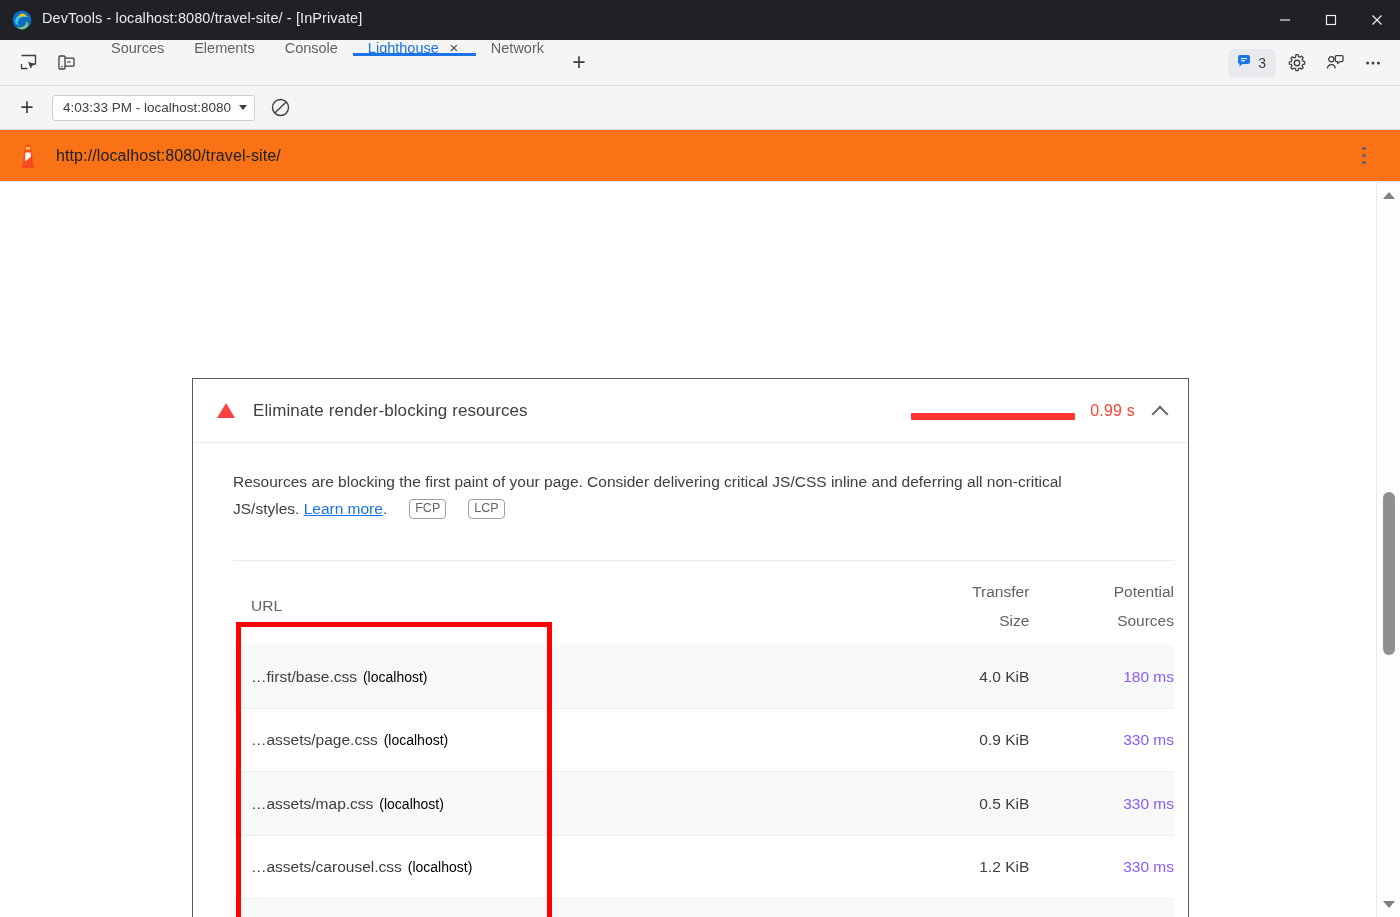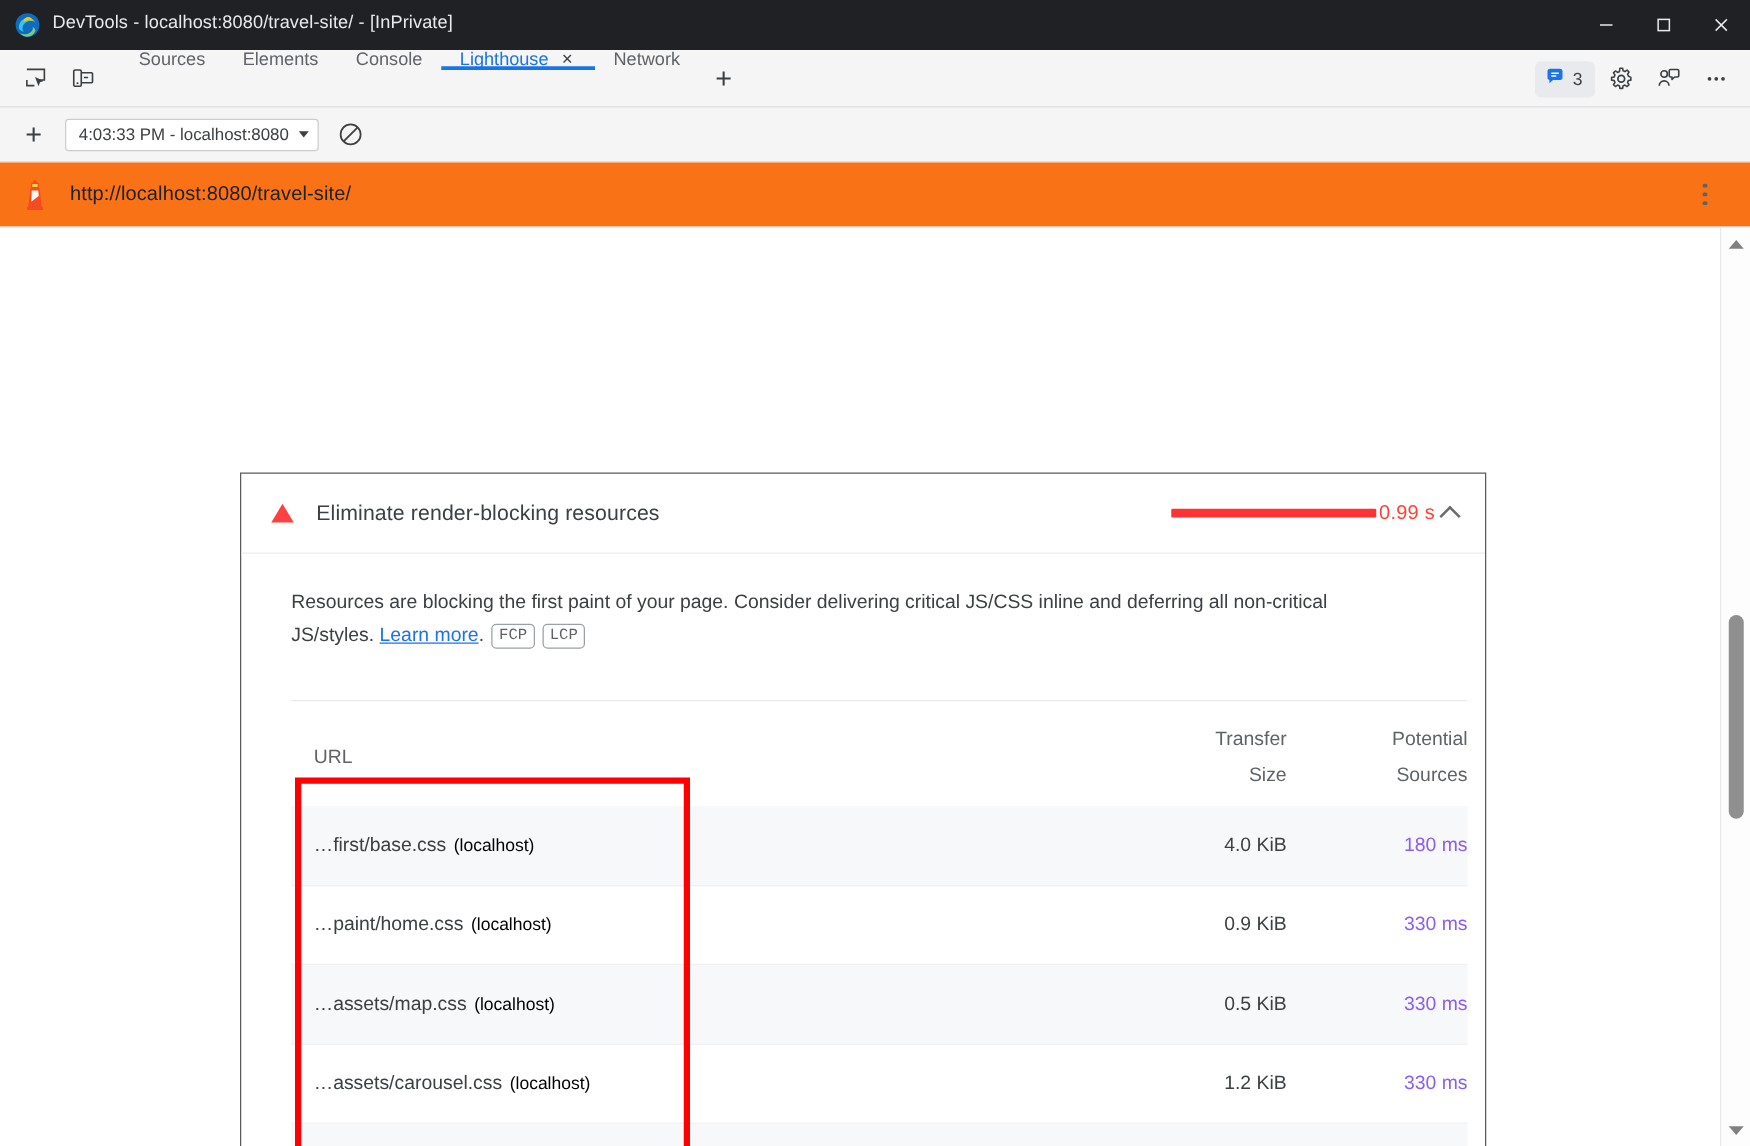--- a/index.html
+++ b/index.html
@@ -155,38 +155,38 @@
     position: relative;
   }
   .warn-triangle {
     width: 0; height: 0;
     border-left: 9px solid transparent; border-right: 9px solid transparent;
     border-bottom: 15px solid #ff4040;
     flex: 0 0 18px; margin-right: 18px;
   }
   .audit-title { font-size: 17px; color: #3c4043; letter-spacing: .1px; }
   .audit-right {
-    margin-left: auto; display: flex; align-items: center; gap: 2px;
+    margin-left: auto; display: flex; align-items: flex-end; gap: 15px;
   }
   .metric-bar { width: 164px; height: 7px; background: #ff3333; border-radius: 1px; }
   .metric-value { font-size: 16px; color: #ff4136; letter-spacing: .2px; }
   .chev-up {
     width: 12px; height: 12px; border-left: 2px solid #6b6b6b; border-top: 2px solid #6b6b6b;
     transform: rotate(45deg); margin-top: 4px; margin-left: 4px;
   }
 
   .audit-desc {
     padding: 26px 40px 16px 40px;
     font-size: 15.5px; color: #3c4043; line-height: 1.72; max-width: 960px;
   }
   .learn-link { color: #1a73e8; text-decoration: underline; cursor: default; }
   .chip {
     display: inline-block; border: 1px solid #9aa0a6; border-radius: 4px;
-    font-size: 12.5px; color: #5f6368; padding: 1px 5px; margin-left: 6px;
-    vertical-align: 1.5px; line-height: 1.25; font-family: Liberation Mono, monospace;
+    font-size: 12.5px; color: #5f6368; padding: 1px 5px; margin-left: 22px;
+    vertical-align: 1.5px; line-height: 1.25;
   }
 
   
   .audit-table {
     margin: 22px 16px 0 40px;
     border-top: 1px solid #ebebeb;
     width: 941px;
   }
   .row {
     display: flex; align-items: center;
@@ -425,21 +425,21 @@
         <div class="row alt">
           <div class="col-url">
             <span>…first/base.css</span><span class="host">(localhost)</span>
           </div>
           <div class="col-size">4.0 KiB</div>
           <div class="col-savings">180 ms</div>
         </div>
 
         <div class="row">
           <div class="col-url">
-            <span>…paint/home.css</span><span class="host">(localhost)</span>
+            <span>…assets/page.css</span><span class="host">(localhost)</span>
           </div>
           <div class="col-size">0.9 KiB</div>
           <div class="col-savings">330 ms</div>
         </div>
 
         <div class="row alt">
           <div class="col-url">
             <span>…assets/map.css</span><span class="host">(localhost)</span>
           </div>
           <div class="col-size">0.5 KiB</div>

